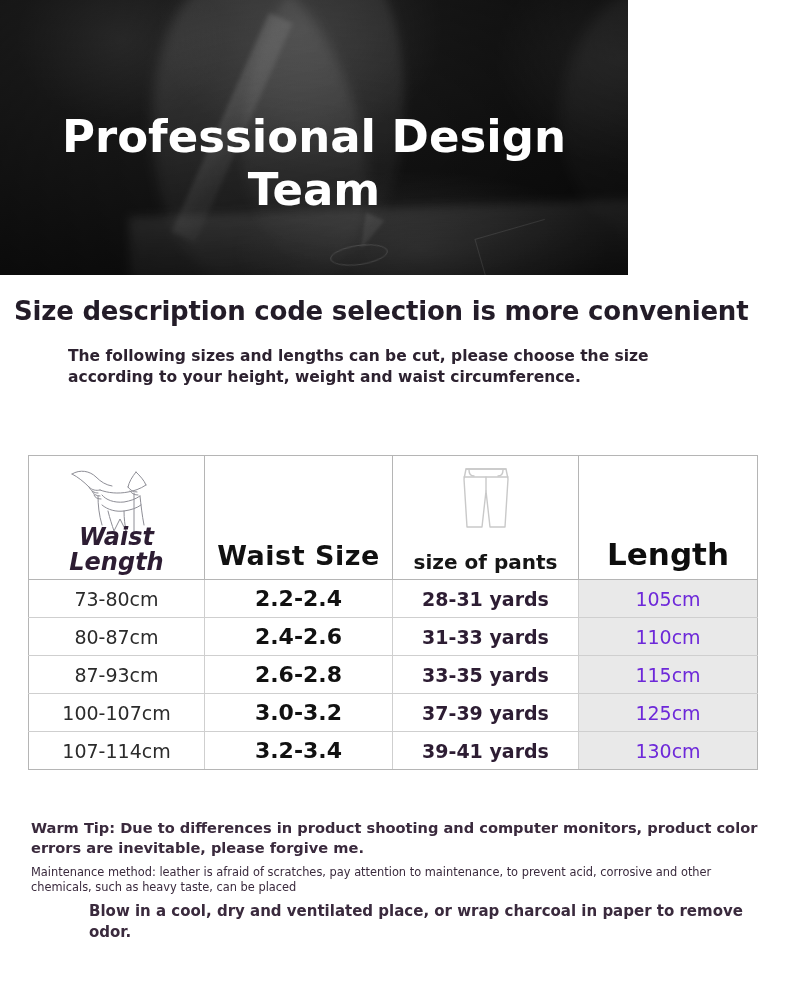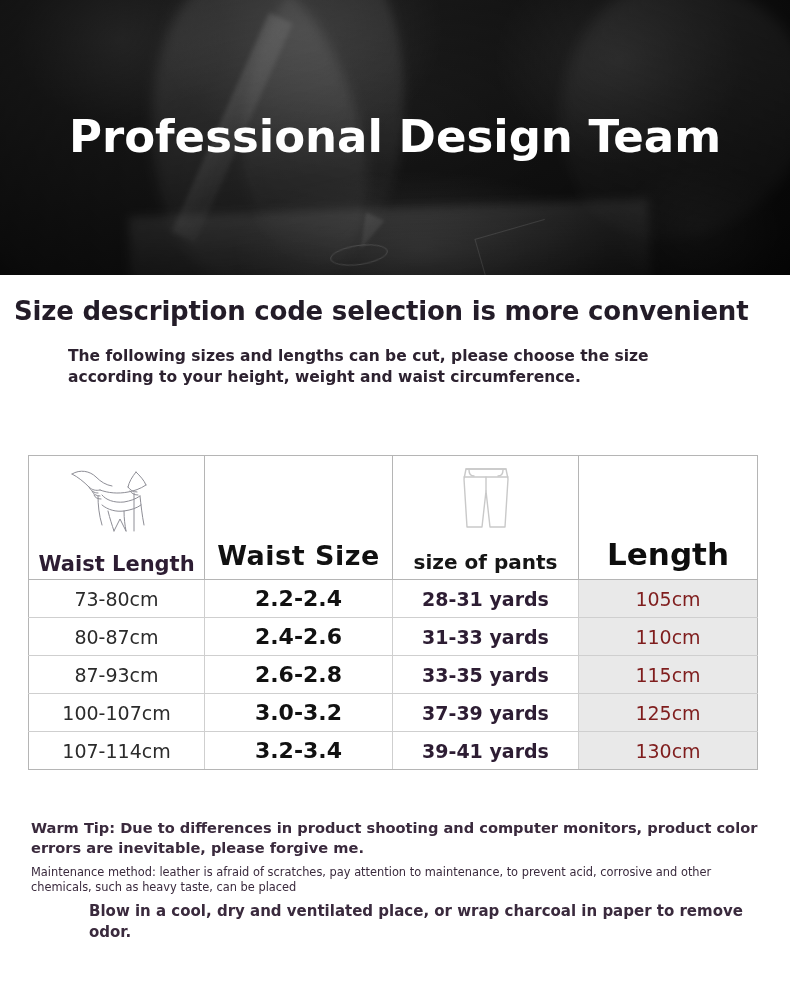--- a/index.html
+++ b/index.html
@@ -11,21 +11,21 @@
     width: 790px;
     height: 996px;
     font-family: "DejaVu Sans", "Liberation Sans", sans-serif;
     overflow: hidden;
     position: relative;
   }
 
   
   .hero {
     position: relative;
-    width: 790px;
+    width: 628px;
     height: 275px;
     background: #3b82f6;
     overflow: hidden;
   }
   .hero-photo {
     position: absolute;
     inset: 0;
     background:
       radial-gradient(ellipse 150px 120px at 120px 40px, rgba(255,255,255,0.09), transparent 70%),
       radial-gradient(ellipse 200px 160px at 300px 30px, rgba(255,255,255,0.12), transparent 72%),
@@ -187,21 +187,21 @@
     align-items: center;
     justify-content: center;
   }
   .hlabel {
     position: absolute;
     left: 0; right: 0;
     bottom: 4px;
     line-height: 1.05;
   }
   .hlabel.waist-length {
-    font-size: 21px; font-weight: 700; color: #2d1d33;
+    font-size: 24px; font-weight: 700; color: #2d1d33; font-style: italic;
   }
   .hlabel.waist-size {
     font-size: 27px; font-weight: 700; color: #111111; letter-spacing: 0.5px;
     bottom: 9px;
   }
   .hlabel.pants {
     font-size: 20px; font-weight: 700; color: #161616;
     bottom: 6px;
   }
   .hlabel.length {
@@ -223,21 +223,21 @@
     color: #111111;
   }
   td.v-pants {
     font-size: 19px;
     font-weight: 700;
     color: #2d1d33;
   }
   td.v-length {
     font-size: 19px;
     font-weight: 400;
-    color: #7f1d1d;
+    color: #6d28d9;
     background: #e9e9e9;
   }
 
   
   .notes {
     position: absolute;
     left: 0; right: 0;
     top: 818px;
     padding-left: 7px;
   }

